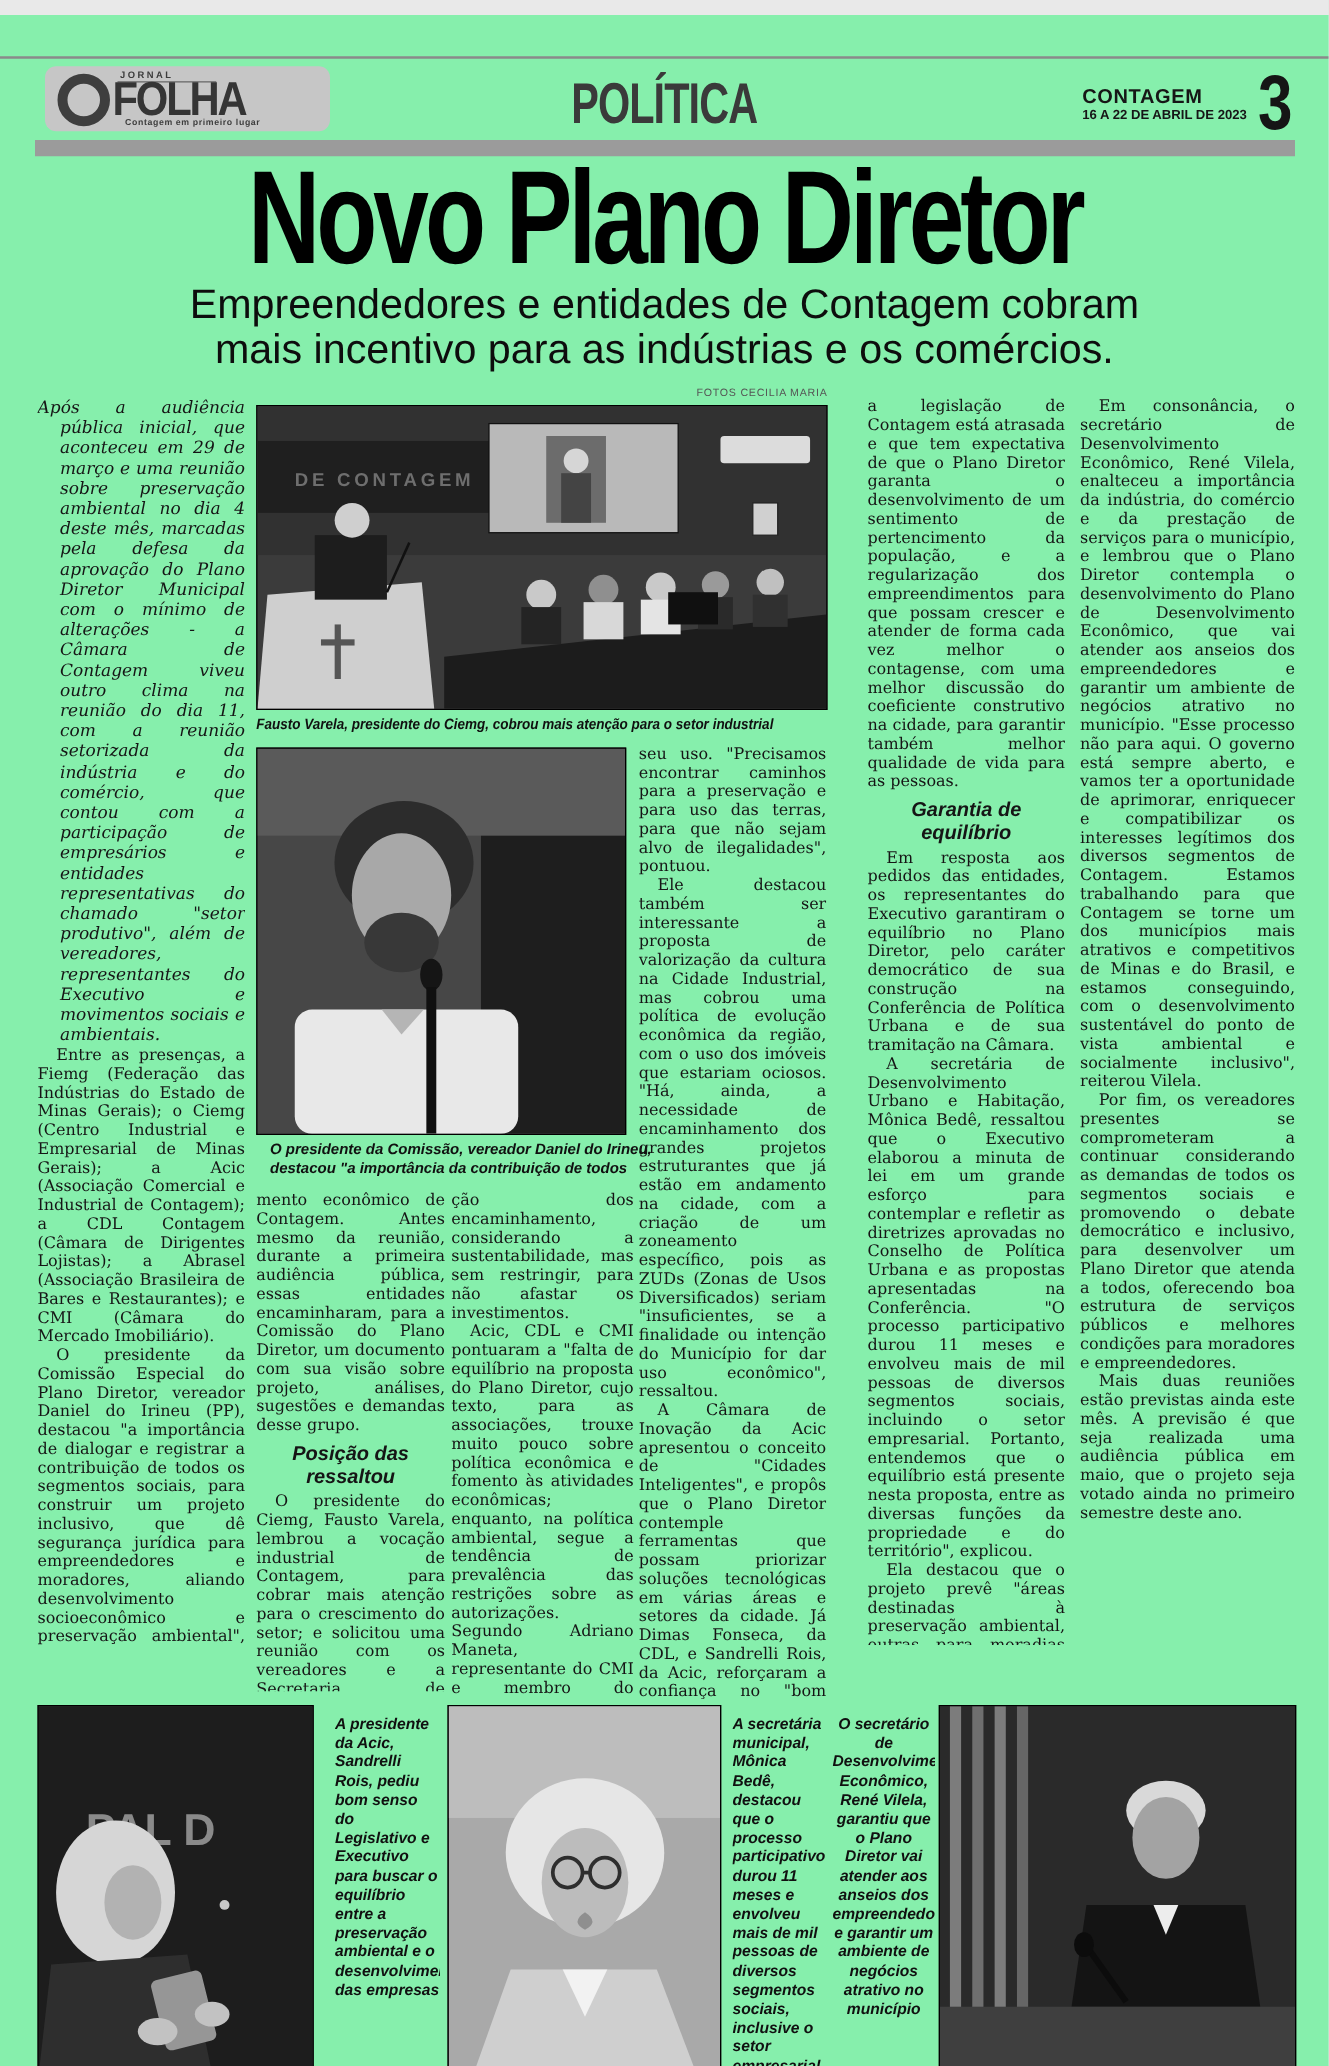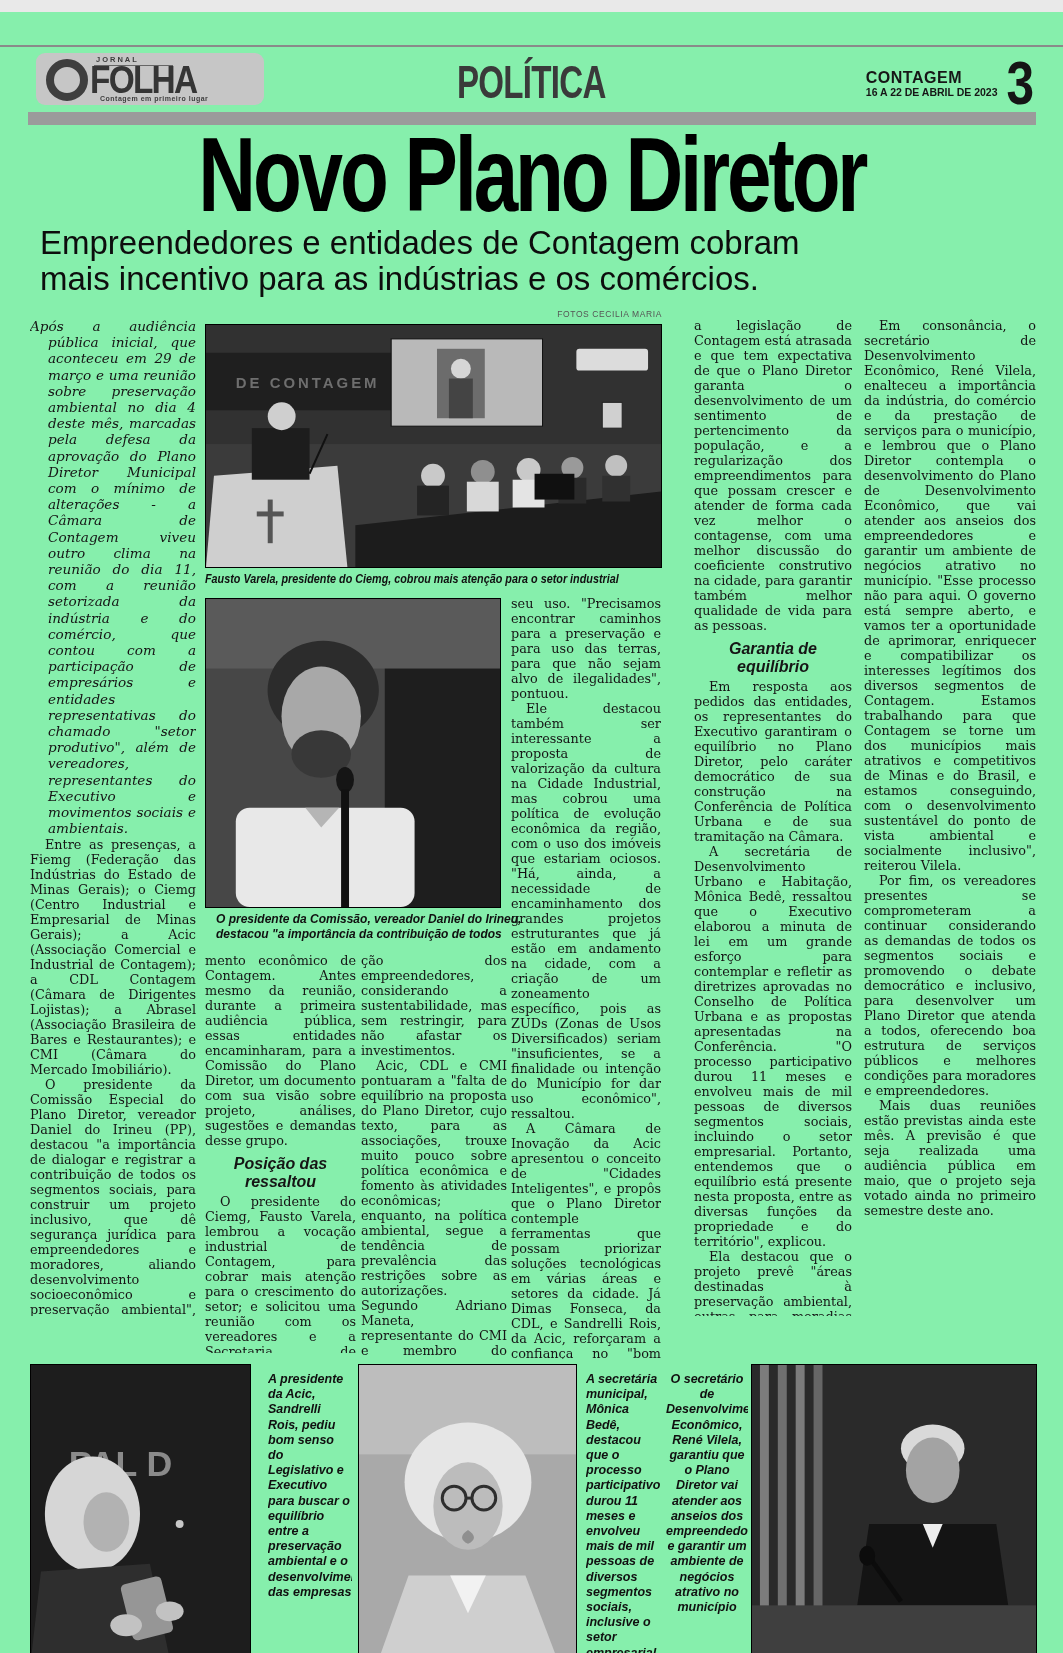--- a/index.html
+++ b/index.html
@@ -30,21 +30,21 @@
   .edition-date { font-weight:bold; font-size:10.5px; line-height:12px; }
   .edition-page { font-family:"Liberation Sans",sans-serif; font-weight:bold; font-size:62px;
                   line-height:50px; margin-left:5px; transform:scaleX(.8); transform-origin:center; }
   .gray-bar { position:absolute; left:28px; top:100px; width:1008px; height:13px; background:#9b9b9b; }
 
   
   .headline { position:absolute; left:0; top:116px; width:1063px; text-align:center; }
   .headline span { display:inline-block; font-family:"Liberation Sans",sans-serif; font-weight:bold;
                    font-size:100px; line-height:92px; letter-spacing:-4px; color:#000;
                    transform:scale(.8,1.06); transform-origin:center; }
-  .subheadline { position:absolute; left:40px; top:213px; width:983px; text-align:left;
+  .subheadline { position:absolute; left:40px; top:213px; width:983px; text-align:center;
                  font-family:"Liberation Sans",sans-serif; font-size:33px; line-height:36px;
                  color:#0d0d0d; white-space:pre-line; }
 
   
   .col { position:absolute; text-align:justify; font-size:12.8px; line-height:15px;
          hyphens:auto; overflow:hidden; }
   .col p { margin:0; text-indent:15px; }
   .col p.first { text-indent:0; }
   .lead { font-style:italic; font-size:13.6px; line-height:16.2px;
           padding-left:18px; text-indent:-18px !important; }
@@ -175,21 +175,21 @@
 
   </div>
 
   <div class="col c2">
     <p class="first">mento econômico de Contagem. Antes mesmo da reunião, durante a primeira audiência pública, essas entidades encaminharam, para a Comissão do Plano Diretor, um documento com sua visão sobre projeto, análises, sugestões e demandas desse grupo.</p>
     <p class="subhead-col">Posição das ressaltou</p>
     <p>O presidente do Ciemg, Fausto Varela, lembrou a vocação industrial de Contagem, para cobrar mais atenção para o crescimento do setor; e solicitou uma reunião com os vereadores e a Secretaria de Desenvolvimento Urbano, para debater as propostas de alteração no projeto. Neste sentido, os empresários pedem mais valoriza-</p>
   </div>
 
   <div class="col c3">
-    <p class="first">ção dos empreendedores, considerando a sustentabilidade, mas sem restringir, para não afastar os investimentos.</p>
+    <p class="first">ção dos encaminhamento, considerando a sustentabilidade, mas sem restringir, para não afastar os investimentos.</p>
     <p>Acic, CDL e CMI pontuaram a "falta de equilíbrio na proposta do Plano Diretor, cujo texto, para as associações, trouxe muito pouco sobre política econômica e fomento às atividades econômicas; enquanto, na política ambiental, segue a tendência de prevalência das restrições sobre as autorizações. Segundo Adriano Maneta, representante do CMI e membro do Conselho Municipal de Política Urbana (Compur), todas as ZPAs (Zonas de Proteção Ambiental) são quase expropriantes, ou seja, impedem</p>
   </div>
 
   <div class="col c4">
     <p class="first">seu uso. "Precisamos encontrar caminhos para a preservação e para uso das terras, para que não sejam alvo de ilegalidades", pontuou.</p>
     <p>Ele destacou também ser interessante a proposta de valorização da cultura na Cidade Industrial, mas cobrou uma política de evolução econômica da região, com o uso dos imóveis que estariam ociosos. "Há, ainda, a necessidade de encaminhamento dos grandes projetos estruturantes que já estão em andamento na cidade, com a criação de um zoneamento específico, pois as ZUDs (Zonas de Usos Diversificados) seriam "insuficientes, se a finalidade ou intenção do Município for dar uso econômico", ressaltou.</p>
     <p>A Câmara de Inovação da Acic apresentou o conceito de "Cidades Inteligentes", e propôs que o Plano Diretor contemple ferramentas que possam priorizar soluções tecnológicas em várias áreas e setores da cidade. Já Dimas Fonseca, da CDL, e Sandrelli Rois, da Acic, reforçaram a confiança no "bom senso dos vereadores e do Poder Executivo, para buscar o equilíbrio entre a preservação ambiental e o desenvolvimento das empresas".</p>
 
   </div>
 

